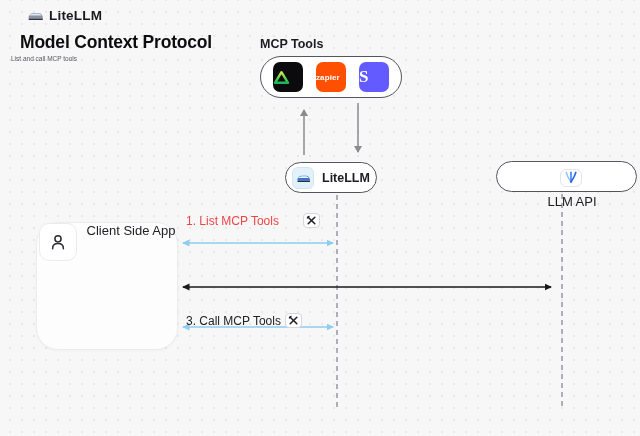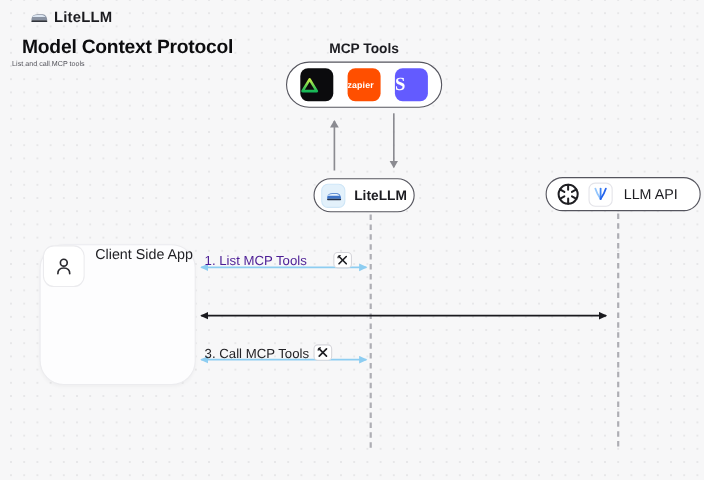--- a/index.html
+++ b/index.html
@@ -19,50 +19,50 @@
   .brand { position:absolute; left:27px; top:8px; display:flex; align-items:center; gap:5px; }
   .brand-name { font-size:13.5px; font-weight:700; color:#1b1b1f; letter-spacing:.2px; }
   .page-title { position:absolute; left:20px; top:32px; font-size:17.5px; font-weight:700; color:#0d0d0f; letter-spacing:-.2px; }
   .page-subtitle { position:absolute; left:11px; top:55px; font-size:6.5px; color:#55555c; }
 
   
   .pill { position:absolute; background:#ffffff; border:1.3px solid #55555e; border-radius:999px;
           display:flex; align-items:center; }
 
   
-  .mcp-label { position:absolute; left:260px; top:37px; width:142px; text-align:center;
+  .mcp-label { position:absolute; left:260px; top:37px; width:142px; text-align:left;
                font-size:12.5px; font-weight:600; color:#1c1c21; }
   .mcp-pill { left:260px; top:56px; width:142px; height:42px; justify-content:center; gap:13px; }
   .tool-sq { width:30px; height:30px; border-radius:7px; display:flex; align-items:center; }
   .tool-zapier { font-size:8px; font-weight:700; color:#fff; letter-spacing:.1px; }
   .tool-stripe { font-size:17px; font-weight:700; color:#fff; font-family:"Liberation Serif", serif; }
 
   
   .litellm-pill { left:285px; top:162px; width:92px; height:31px; padding-left:6px; gap:8px; }
   .badge { width:22px; height:22px; border-radius:6px; display:flex; align-items:center; justify-content:center; }
   .litellm-badge { background:#e3f1fb; border:1px solid #cfe6f7; }
   .litellm-label { font-size:12.5px; font-weight:600; color:#1c1c21; }
 
   
-  .llm-pill { left:496px; top:161px; width:141px; height:31px; padding-left:8px; gap:7px; }
+  .llm-pill { left:496px; top:161px; width:141px; height:31px; padding-left:8px; gap:7px;flex-direction:column; }
   .provider-badge { background:#fff; border:1px solid #e4e4e9; }
   .llm-label { font-size:13px; font-weight:500; color:#1c1c21; margin-left:3px; }
 
   
   .client-card { position:absolute; left:36px; top:222px; width:142px; height:128px;
                  background:#fdfdfe; border:1px solid #ececef; border-radius:22px;
                  box-shadow:0 1px 3px rgba(0,0,0,.03);
                  display:flex; justify-content:center; gap:10px; }
   .client-icon-sq { width:38px; height:38px; background:#fff; border:1px solid #ebebee; border-radius:10px;
                     display:flex; align-items:center; justify-content:center; }
   .client-label { font-size:13px; font-weight:500; color:#222226; }
 
   
   .step-label { position:absolute; display:flex; align-items:center; gap:4px; font-size:12px; }
-  .step-1 { left:186px; top:229px; color:#4c1d95;gap:24px; }
+  .step-1 { left:186px; top:213px; color:#ef4444;gap:24px; }
   .step-2 { left:186px; top:272px; color:#55555c; }
   .step-3 { left:186px; top:313px; color:#222226; }
   .tools-chip { display:inline-flex; align-items:center; justify-content:center;
                 width:17px; height:15px; background:#fff; border:1px solid #d6d6db; border-radius:4px; }
 
   svg.overlay { position:absolute; inset:0; }
 </style>
 </head>
 <body>
 

